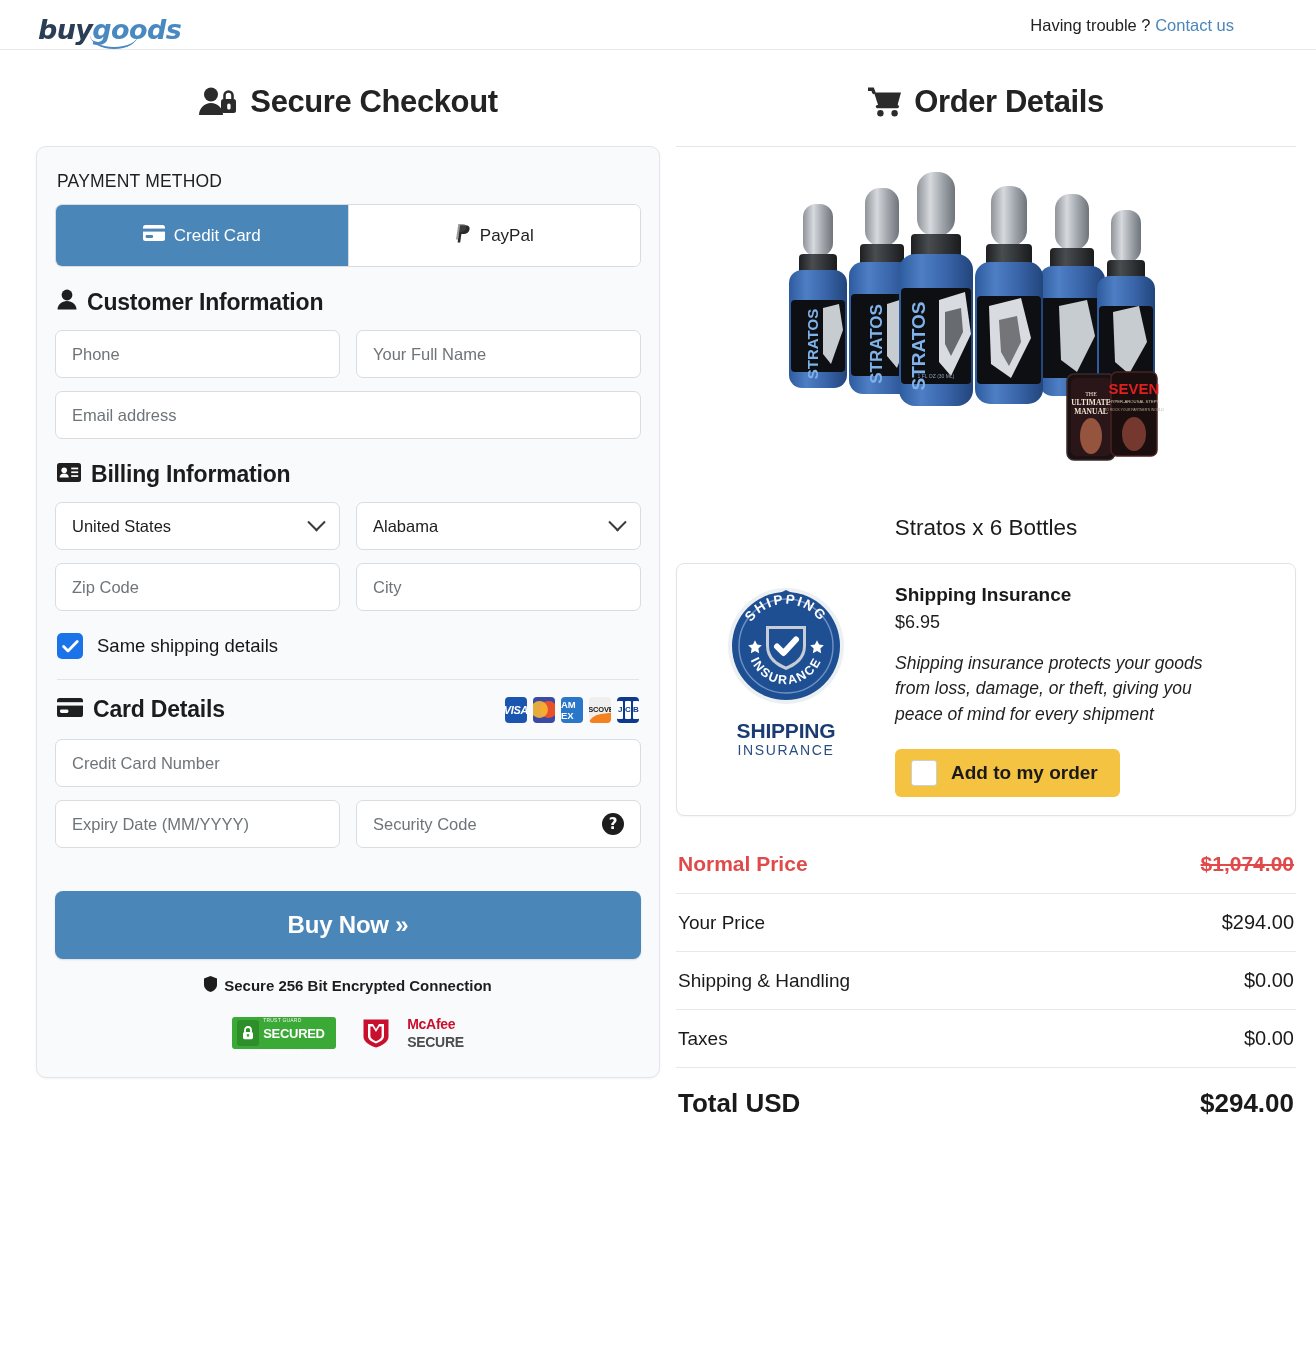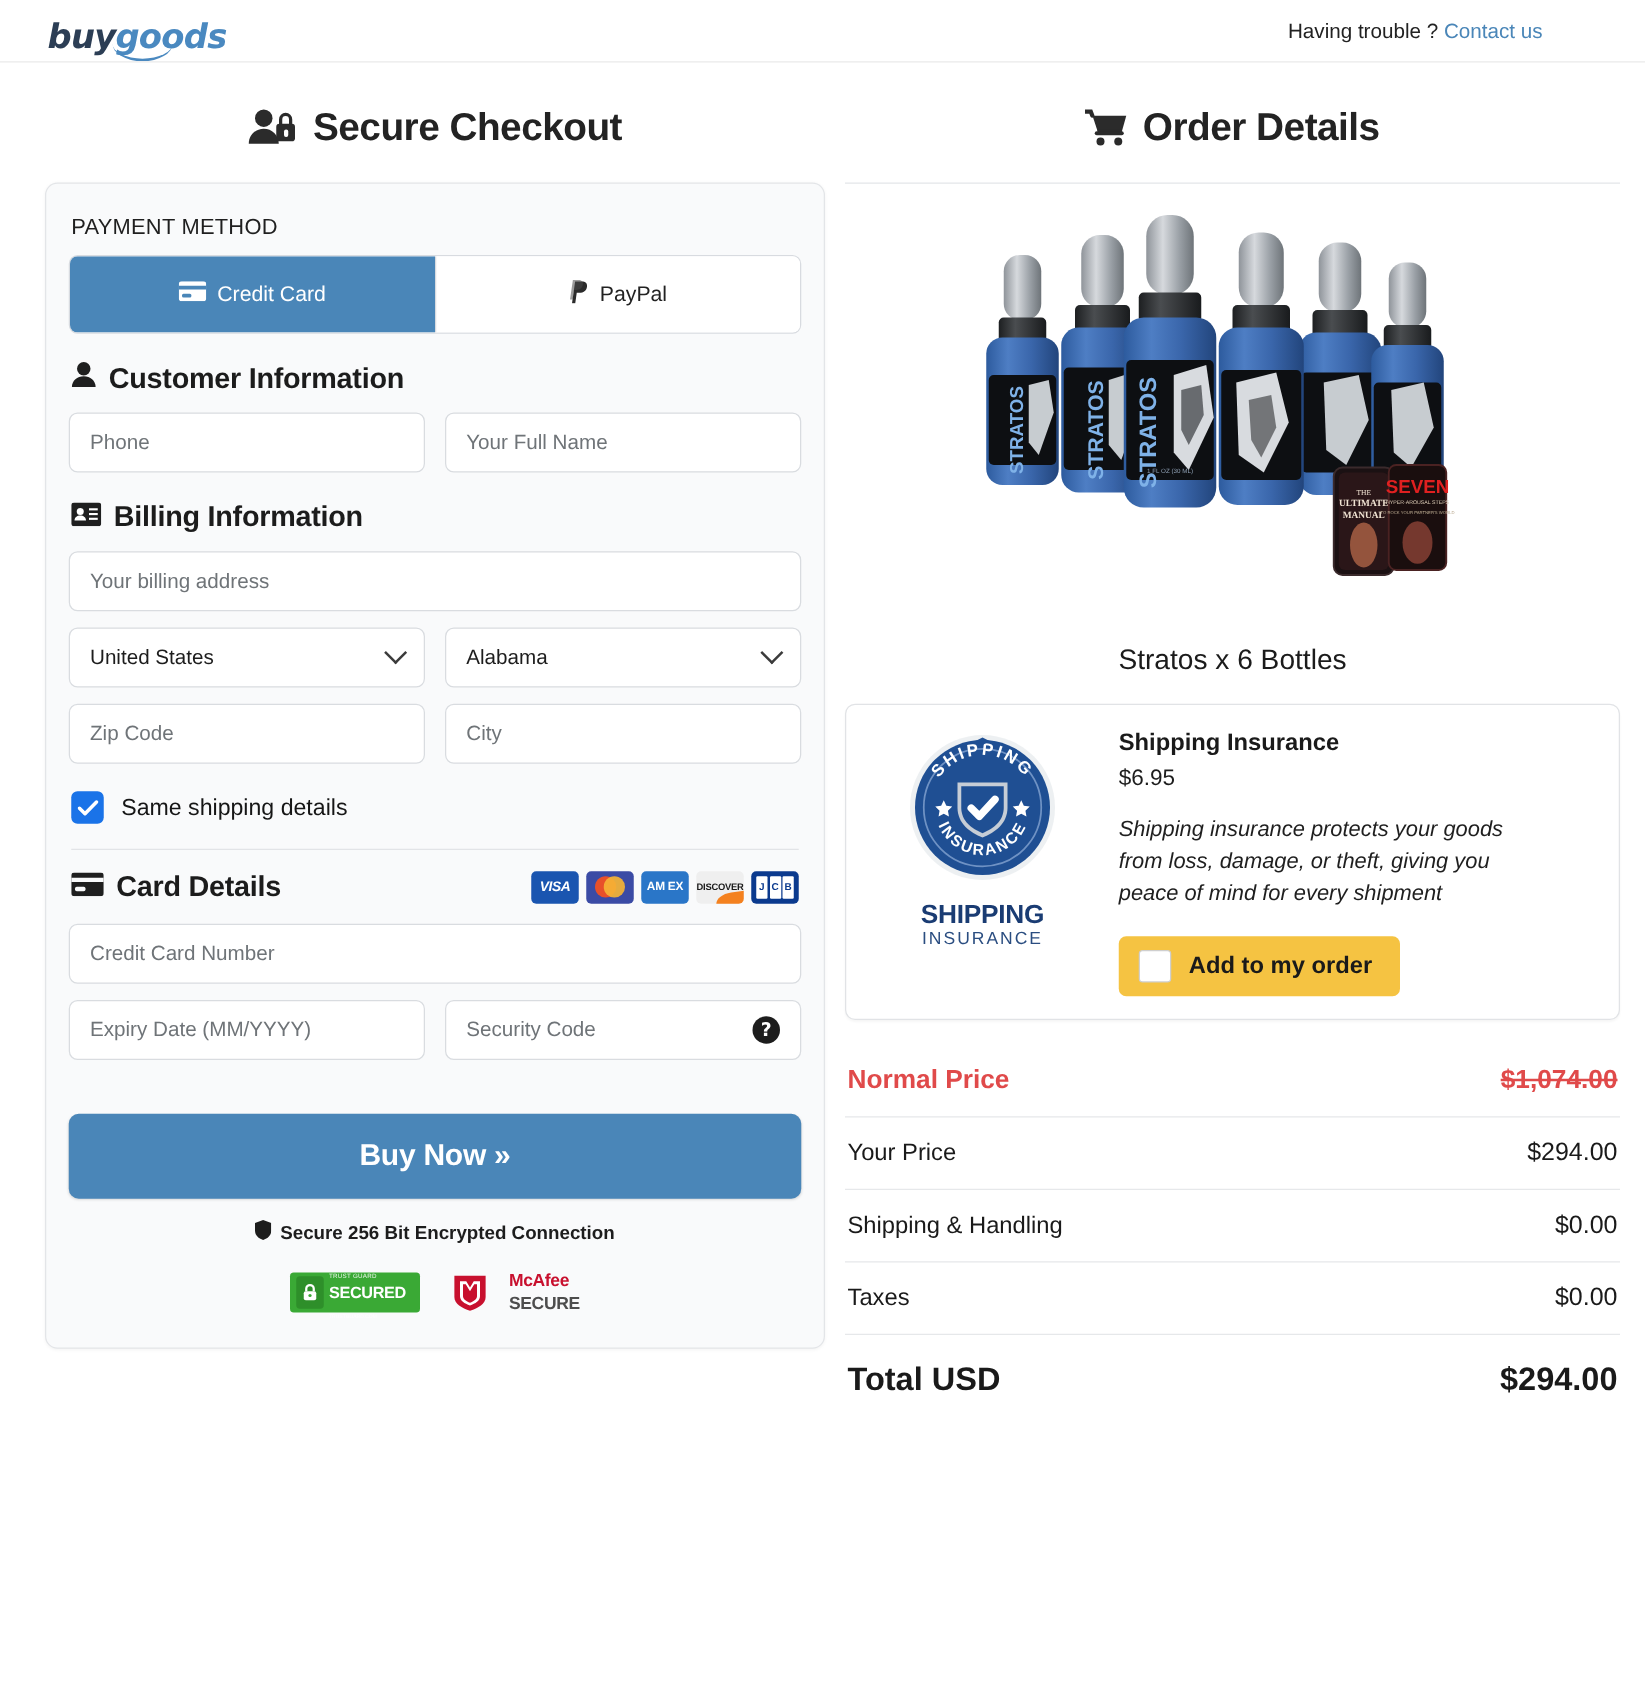--- a/index.html
+++ b/index.html
@@ -173,21 +173,21 @@
   .divider { height: 1px; background: #e2e4e7; margin: 20px 2px 4px 2px; }
 
   .card-head-row {
     display: flex;
     align-items: center;
     justify-content: space-between;
     margin: 16px 2px 16px 2px;
   }
   .cards { display: flex; gap: 6px; align-items: center; }
   .cbrand {
-    width: 38px; height: 26px;
+    width: 22px; height: 26px;
     border-radius: 4px;
     display: flex; align-items: center; justify-content: center;
     font-size: 9px; font-weight: bold; color: #fff;
     font-family: "Liberation Sans", sans-serif;
     overflow: hidden;
     position: relative;
   }
   .cb-visa { background: #1a55b0; font-style: italic; font-size: 11px; letter-spacing: -.3px; }
   .cb-mc { background: #3b4ba5; }
   .cb-mc .c1, .cb-mc .c2 {
@@ -394,39 +394,39 @@
             <path d="M0.5 20.5c0-5 4.3-8.6 9.5-8.6s9.5 3.6 9.5 8.6z" fill="#1f1f1f"></path>
           </svg>
         </span>
         <span>Customer Information</span>
       </div>
 
       <div class="row">
         <div class="fld">Phone</div>
         <div class="fld">Your Full Name</div>
       </div>
+      <div class="row">
+        <div class="fld full">Email address</div>
+      </div>
 
       
       <div class="group-head">
         <span>
           <svg width="24" height="19" viewBox="0 0 24 19">
             <rect x="0" y="0" width="24" height="19" rx="2.5" fill="#1f1f1f"></rect>
             <circle cx="7.2" cy="7.2" r="2.8" fill="#fff"></circle>
             <path d="M2.6 14.4c0-2.4 2-4 4.6-4s4.6 1.6 4.6 4z" fill="#fff"></path>
             <rect x="14.2" y="4.6" width="7" height="1.7" fill="#fff"></rect>
             <rect x="14.2" y="8.4" width="7" height="1.7" fill="#fff"></rect>
             <rect x="14.2" y="12.2" width="7" height="1.7" fill="#fff"></rect>
           </svg>
         </span>
         <span>Billing Information</span>
       </div>
 
-      <div class="row">
-        <div class="fld full">Your billing address</div>
-      </div>
       <div class="row">
         <div class="fld value">
           <span>United States</span>
           <span class="chev"></span>
         </div>
         <div class="fld value">
           <span>Alabama</span>
           <span class="chev"></span>
         </div>
       </div>

